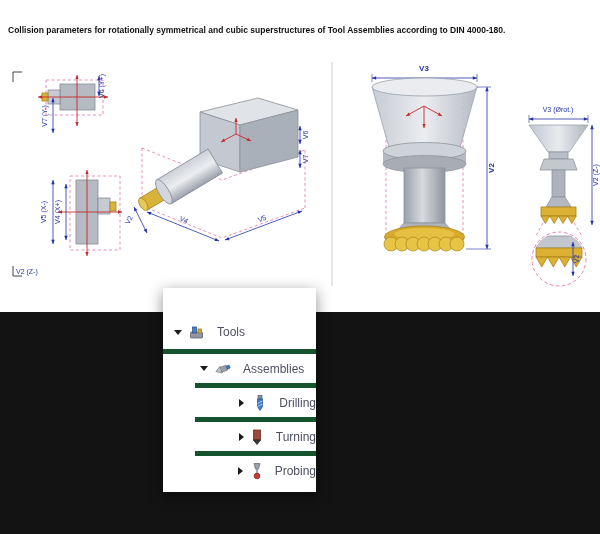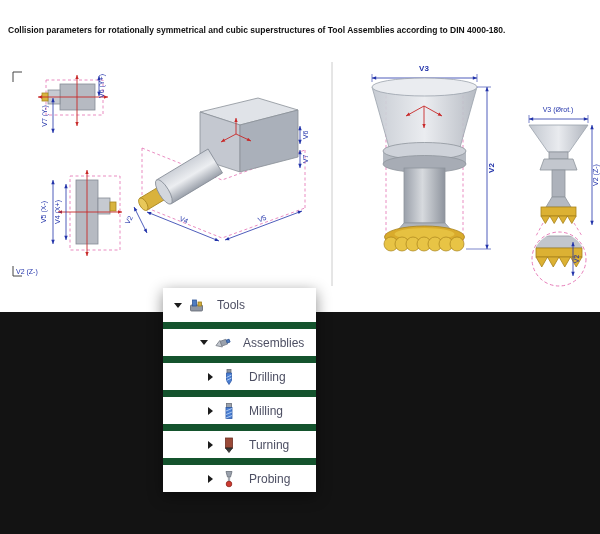--- a/index.html
+++ b/index.html
@@ -17,24 +17,24 @@
   }
   svg.diagram { position:absolute; left:0; top:30px; }
   svg text.dim  { font-family:"Liberation Sans",sans-serif; font-size:7px; fill:#2233aa; }
   svg text.dimb { font-family:"Liberation Sans",sans-serif; font-size:8px; font-weight:bold; fill:#2233aa; }
 
   .panel {
     position:absolute; left:163px; top:288px; width:153px; height:204px;
     background:#ffffff; box-shadow:0 4px 14px rgba(0,0,0,.45); z-index:5;
   }
   .row { height:34px; display:flex; align-items:center; box-sizing:border-box; }
-  .row + .row { border-top:7px solid #14532d; }
-  .lvl0 { padding-left:8px; }
+  .row + .row { border-top:5px solid #14532d; }
+  .lvl0 { padding-left:8px;margin-top:27px; }
   .lvl1 { padding-left:34px; }
-  .lvl2 { padding-left:40px; }
+  .lvl2 { padding-left:40px;margin-left:32px; }
   .exp { width:14px; display:flex; justify-content:center; align-items:center; }
   .tri-down  { width:0; height:0; border-left:4.5px solid transparent; border-right:4.5px solid transparent; border-top:5.5px solid #1c1c1c; }
   .tri-right { width:0; height:0; border-top:4.5px solid transparent; border-bottom:4.5px solid transparent; border-left:5.5px solid #1c1c1c; }
   .ticon { width:24px; height:20px; display:flex; align-items:center; justify-content:center; }
   .ticon svg { width:18px; height:18px; }
   .tlabel { margin-left:8px; font-size:12px; color:#4d4f63; }
 </style>
 </head>
 <body>
 
@@ -242,35 +242,20 @@
       <svg viewBox="0 0 18 18">
         <rect x="7" y="1.5" width="4" height="3.5" fill="#8a919c" stroke="#666c76" stroke-width="0.8"></rect>
         <path d="M6.5,5 h5 v7.5 L9,16.5 6.5,12.5 Z" fill="#4a7ed2" stroke="#2b57a4" stroke-width="0.8"></path>
         <line x1="6.5" y1="9.5" x2="11.5" y2="7" stroke="#a9c6ef" stroke-width="1"></line>
         <line x1="6.5" y1="12.5" x2="11.5" y2="10" stroke="#a9c6ef" stroke-width="1"></line>
       </svg>
     </span>
     <span class="tlabel">Drilling</span>
   </div>
 
-  <div class="row lvl2">
-    <span class="exp">
-        <span class="tri-right"></span>
-      </span>
-    <span class="ticon">
-      <svg viewBox="0 0 18 18">
-        <rect x="6.5" y="1.5" width="5" height="4" fill="#9aa1ac" stroke="#6b717b" stroke-width="0.8"></rect>
-        <rect x="6" y="5.5" width="6" height="11" fill="#4a7ed2" stroke="#2b57a4" stroke-width="0.8"></rect>
-        <line x1="6" y1="9" x2="12" y2="6.5" stroke="#a9c6ef" stroke-width="1"></line>
-        <line x1="6" y1="12.5" x2="12" y2="10" stroke="#a9c6ef" stroke-width="1"></line>
-        <line x1="6" y1="16" x2="12" y2="13.5" stroke="#a9c6ef" stroke-width="1"></line>
-      </svg>
-    </span>
-    <span class="tlabel">Milling</span>
-  </div>
 
   <div class="row lvl2">
     <span class="exp">
         <span class="tri-right"></span>
       </span>
     <span class="ticon">
       <svg viewBox="0 0 18 18">
         <rect x="5.5" y="2" width="7" height="10" fill="#9a4a38" stroke="#6e2f22" stroke-width="0.8"></rect>
         <polygon points="5.5,12 12.5,12 9,16.5" fill="#3a3a3a" stroke="#222" stroke-width="0.8"></polygon>
       </svg>

